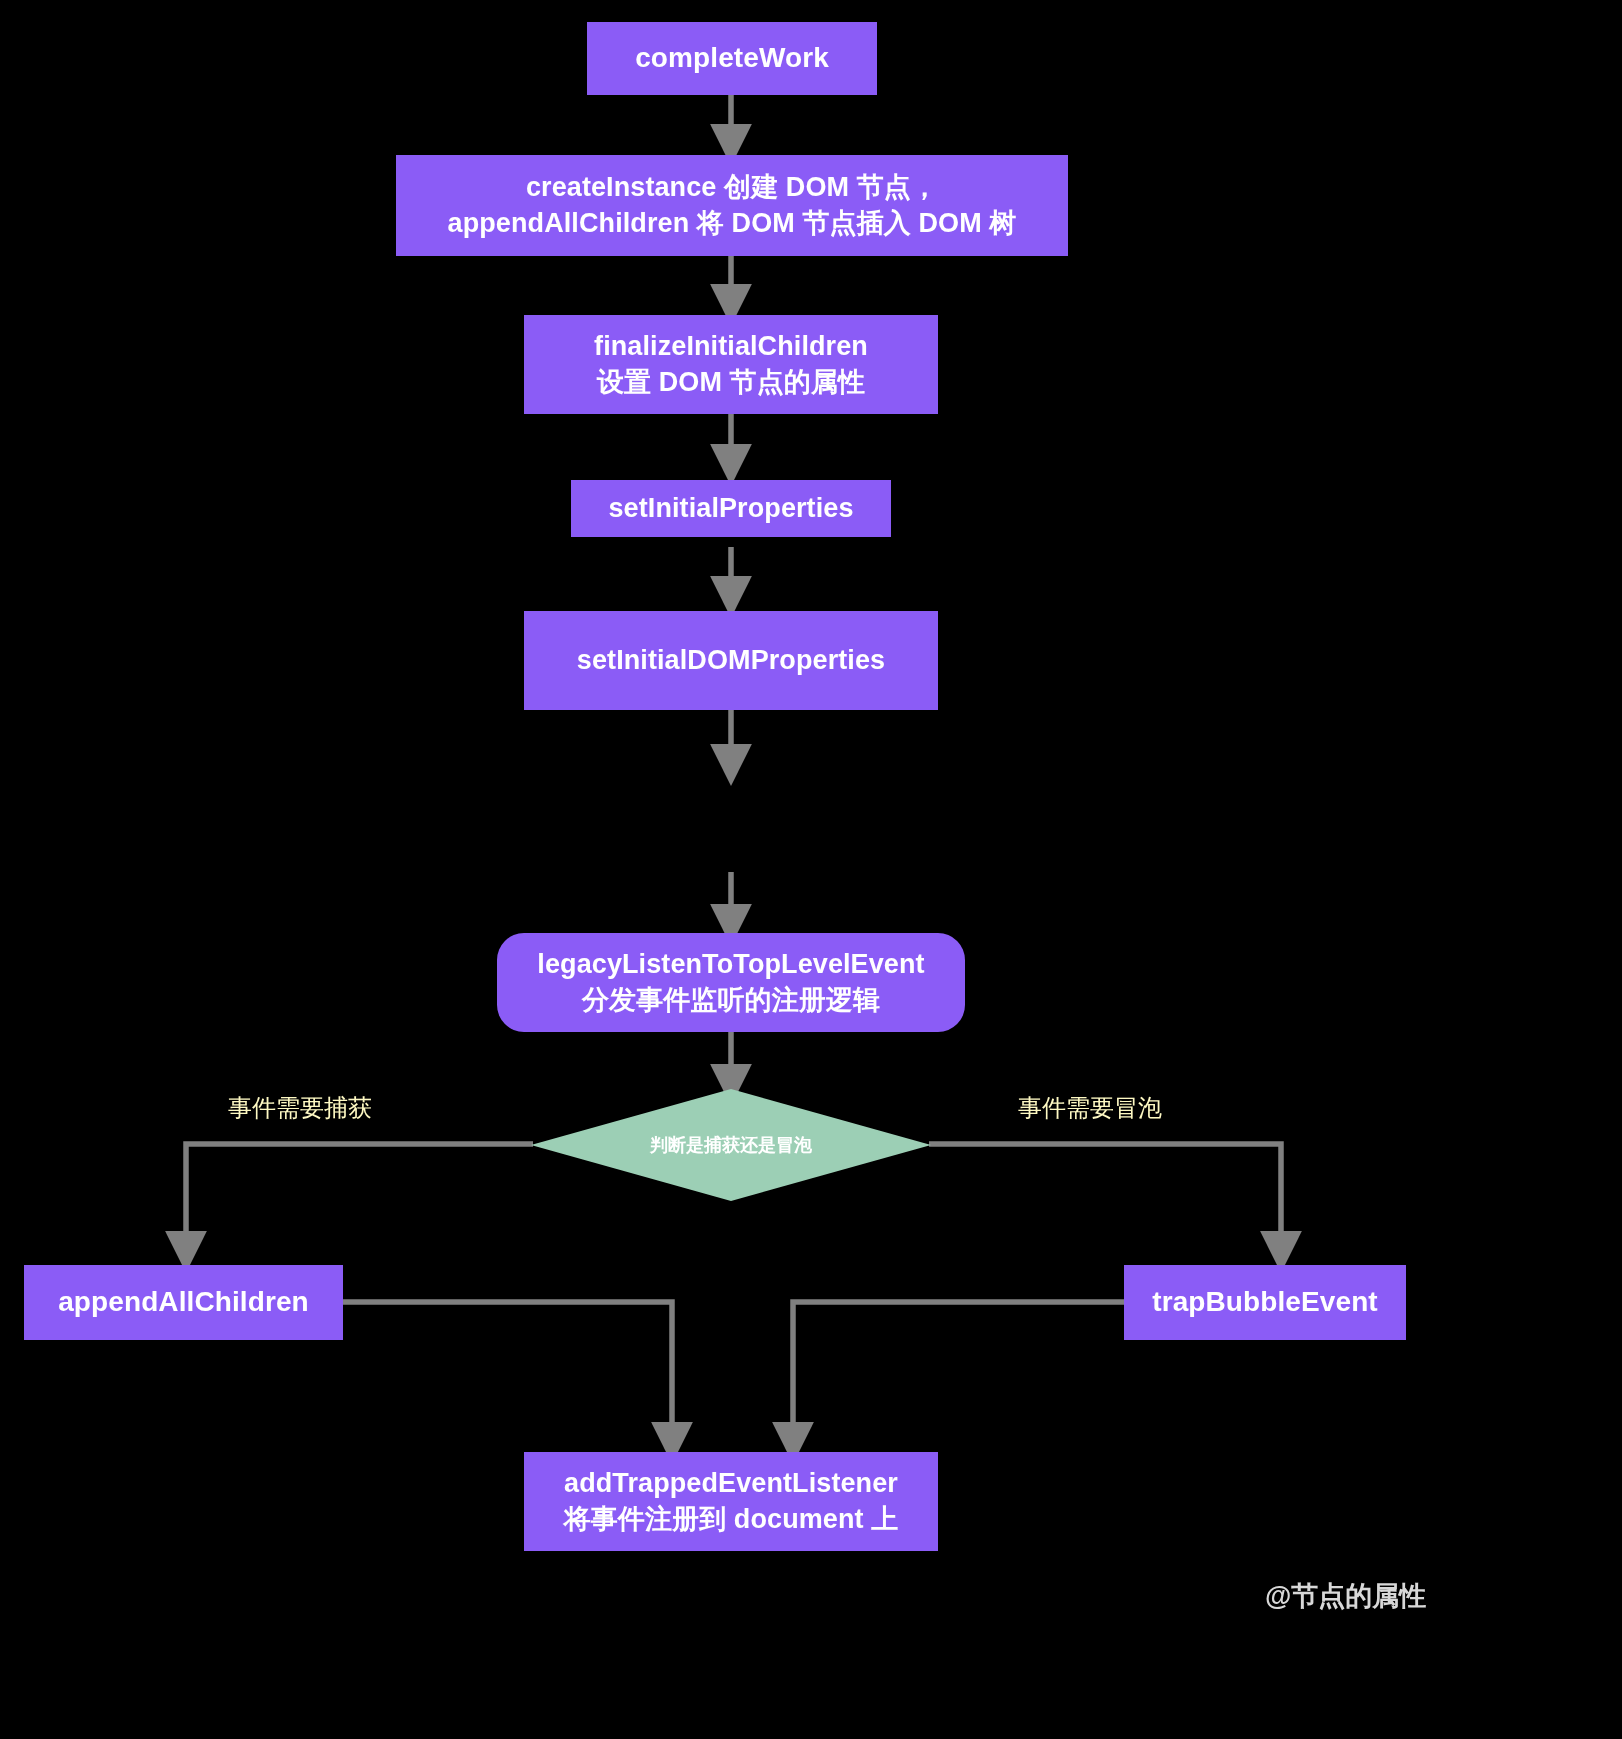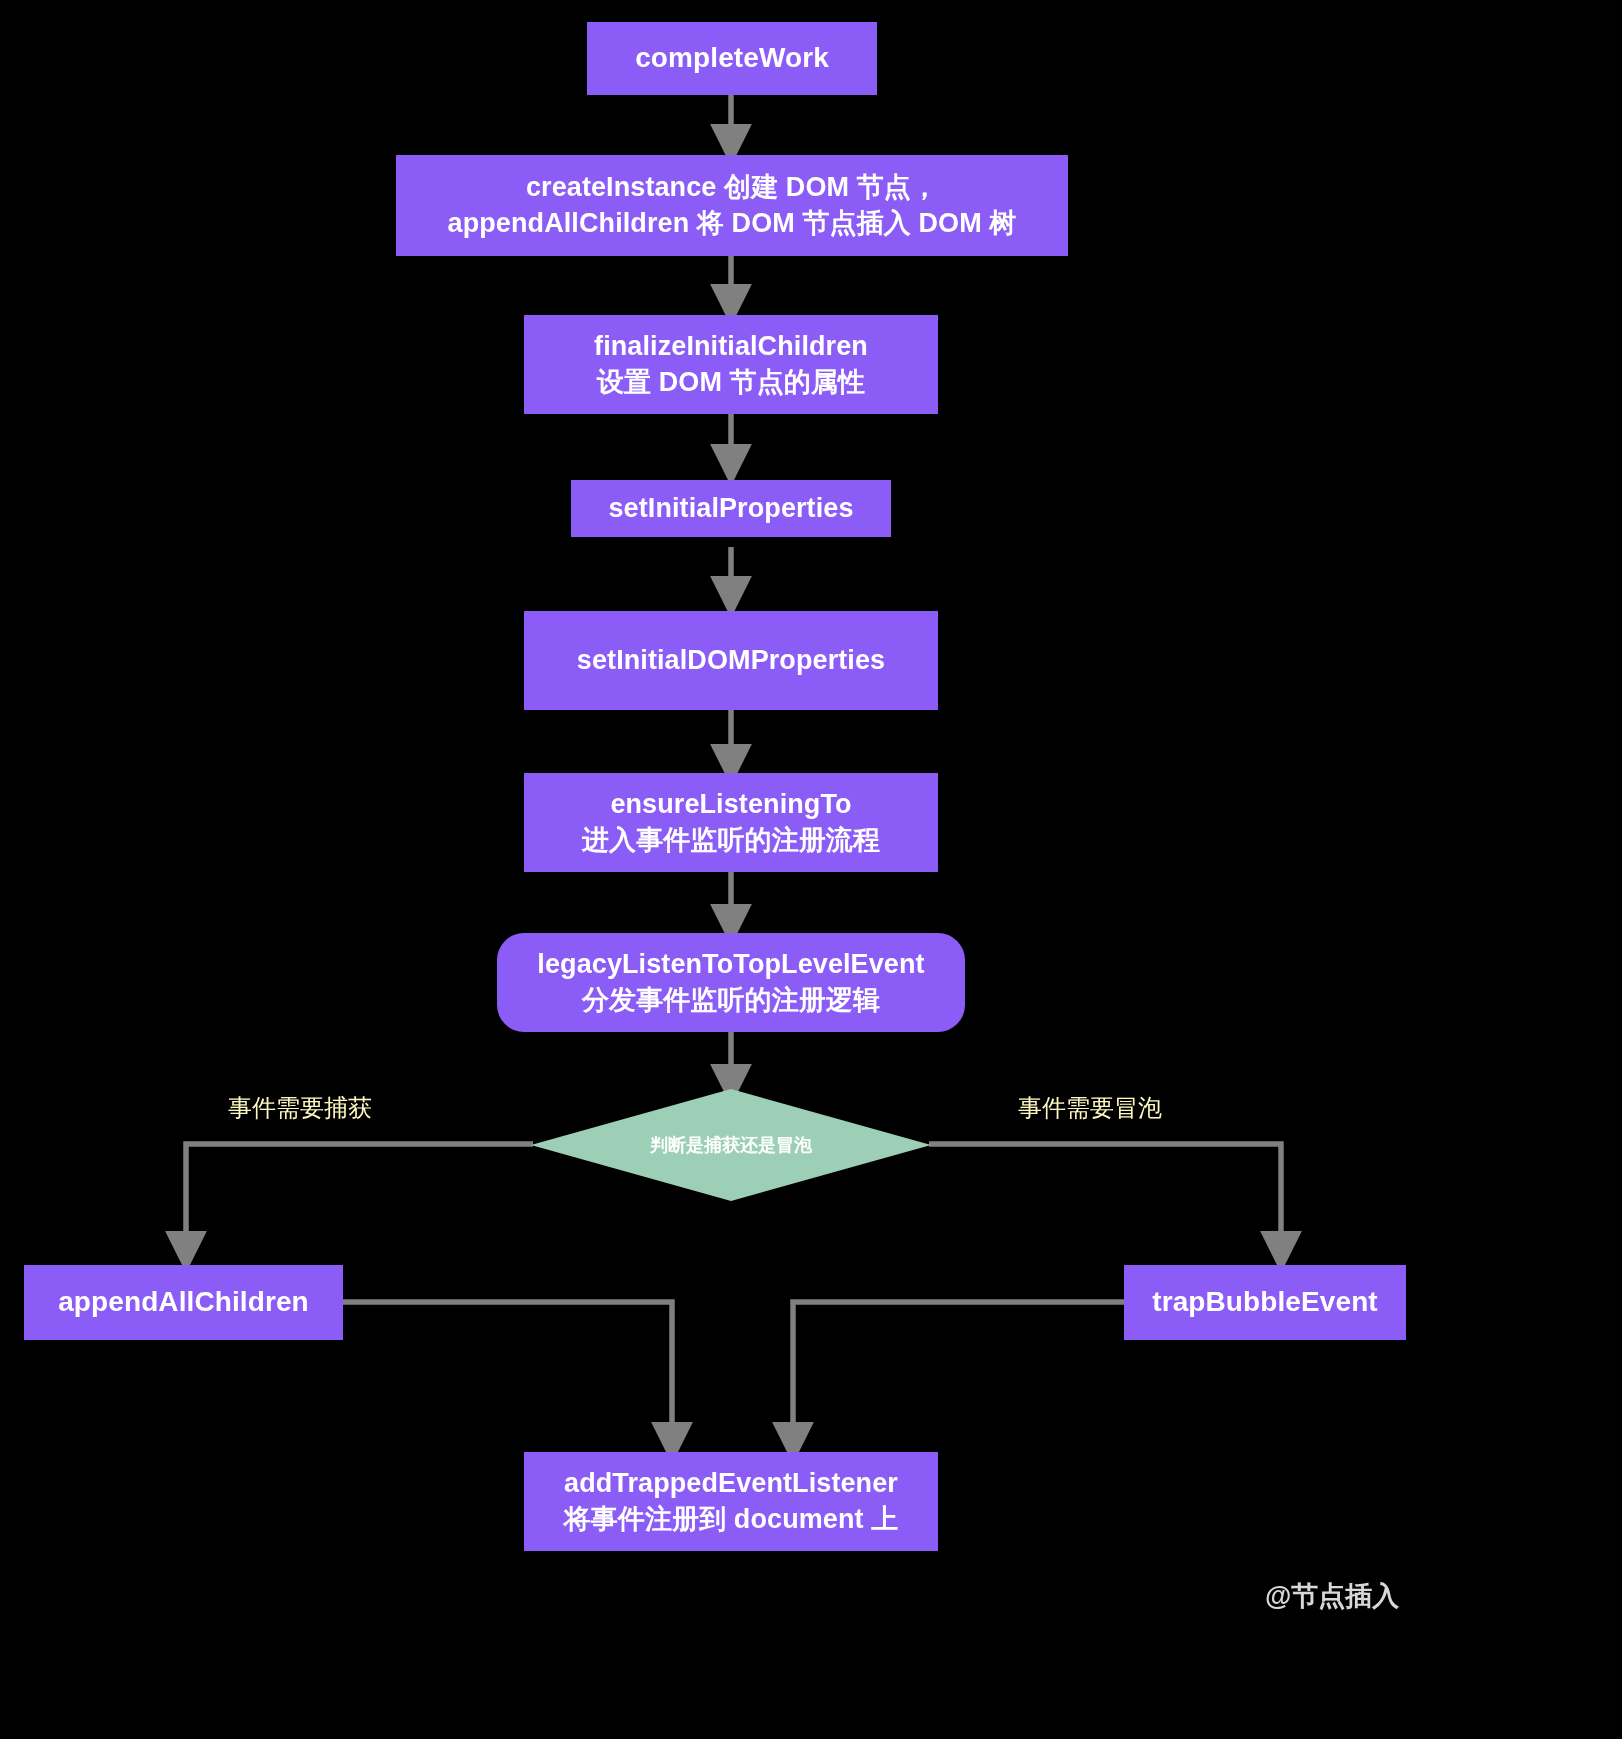--- a/index.html
+++ b/index.html
@@ -119,24 +119,20 @@
   </div>
 
   <div class="node" style="left:571px; top:480px; width:320px; height:57px; font-size:27px;">
     <span>setInitialProperties</span>
   </div>
 
   <div class="node" style="left:524px; top:611px; width:414px; height:99px; font-size:27px;">
     <span>setInitialDOMProperties</span>
   </div>
 
-  <div class="node" style="left:524px; top:773px; width:414px; height:99px; font-size:27px;">
-    <span>ensureListeningTo</span>
-    <span class="l2">进入事件监听的注册流程</span>
-  </div>
 
   <div class="node" style="left:497px; top:933px; width:468px; height:99px; font-size:27px;border-radius:27px;">
     <span>legacyListenToTopLevelEvent</span>
     <span class="l2">分发事件监听的注册逻辑</span>
   </div>
 
   <div class="diamond-wrap" style="left:531px; top:1089px; width:400px; height:112px;">
     <div class="diamond-shape"></div>
     <span class="diamond-label">判断是捕获还是冒泡</span>
   </div>
@@ -156,16 +152,16 @@
   <div class="node" style="left:1124px; top:1265px; width:282px; height:75px; font-size:28px;">
     <span>trapBubbleEvent</span>
   </div>
 
   <div class="node" style="left:524px; top:1452px; width:414px; height:99px; font-size:27px;">
     <span>addTrappedEventListener</span>
     <span class="l2">将事件注册到 document 上</span>
   </div>
 
   <div class="watermark" style="left:1265px; top:1578px;">
-    <span>@节点插入</span>
+    <span>@节点的属性</span>
   </div>
 
 </div>
 
 </body></html>

